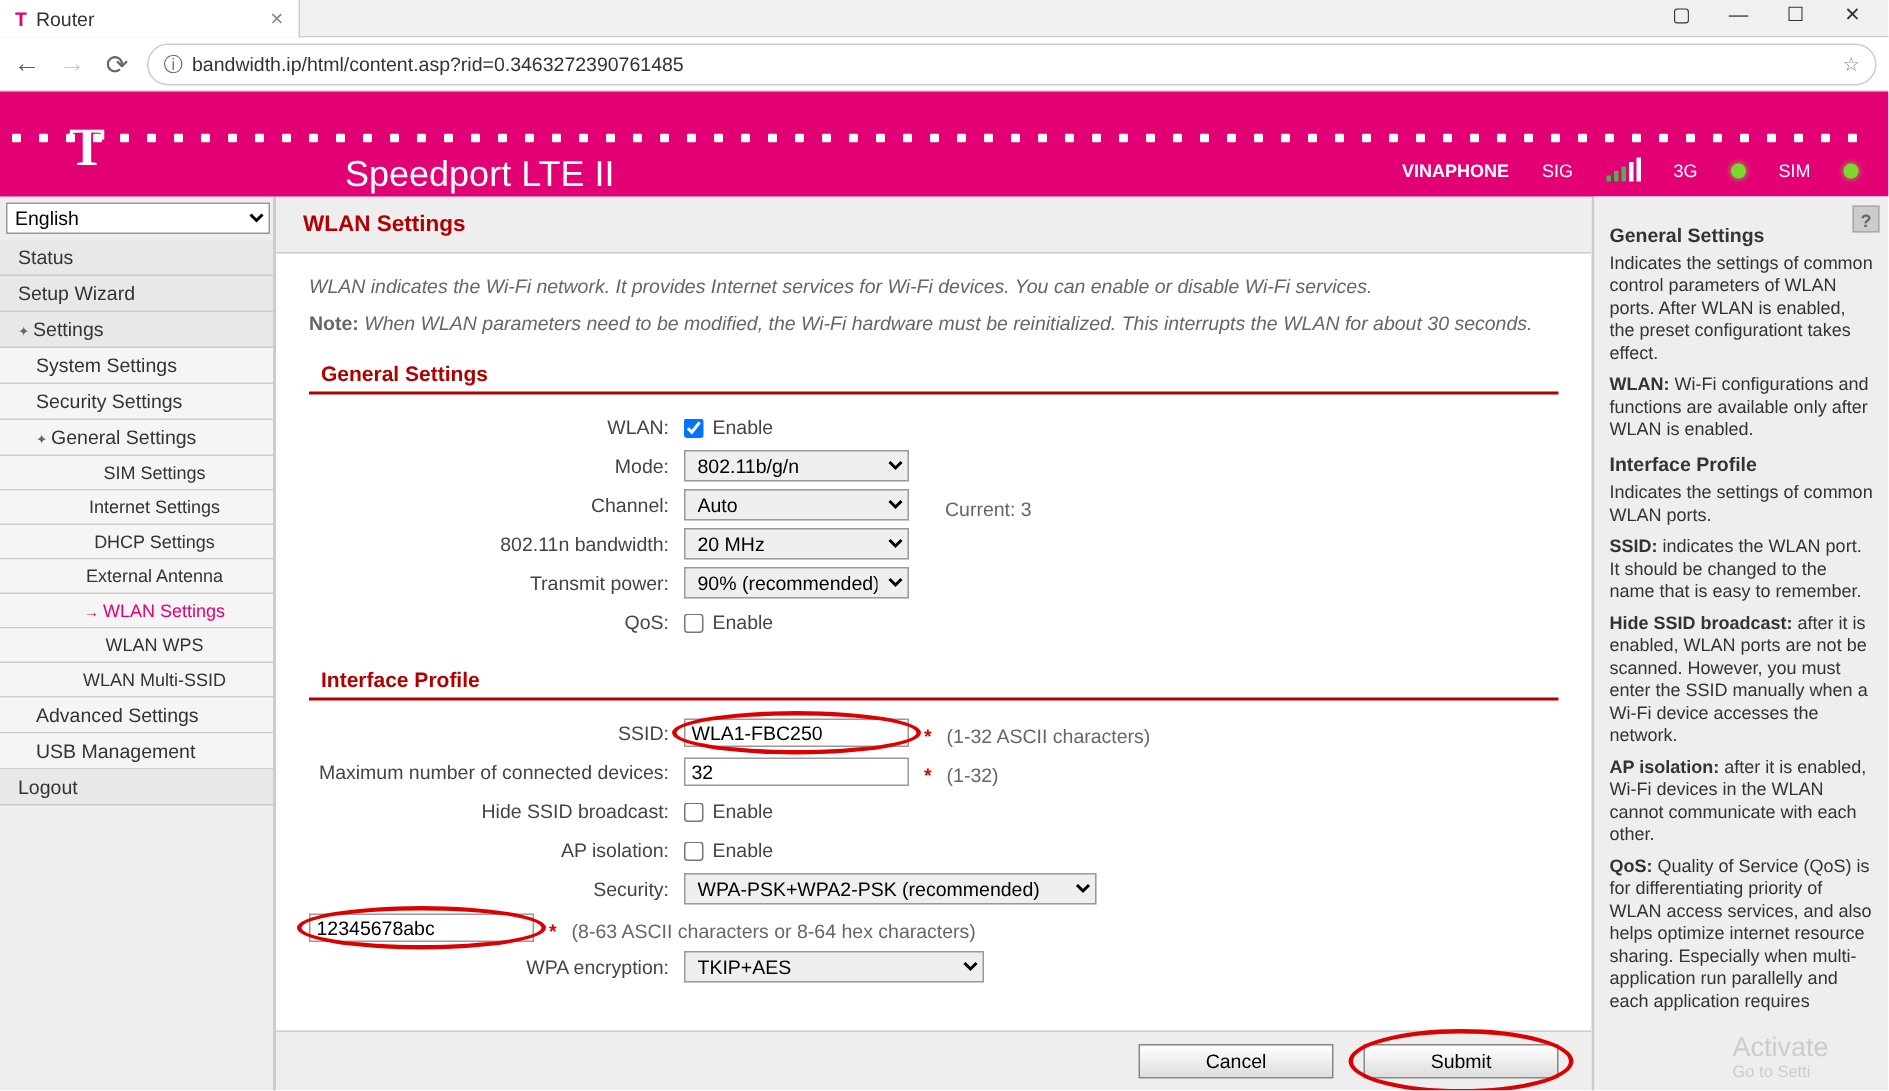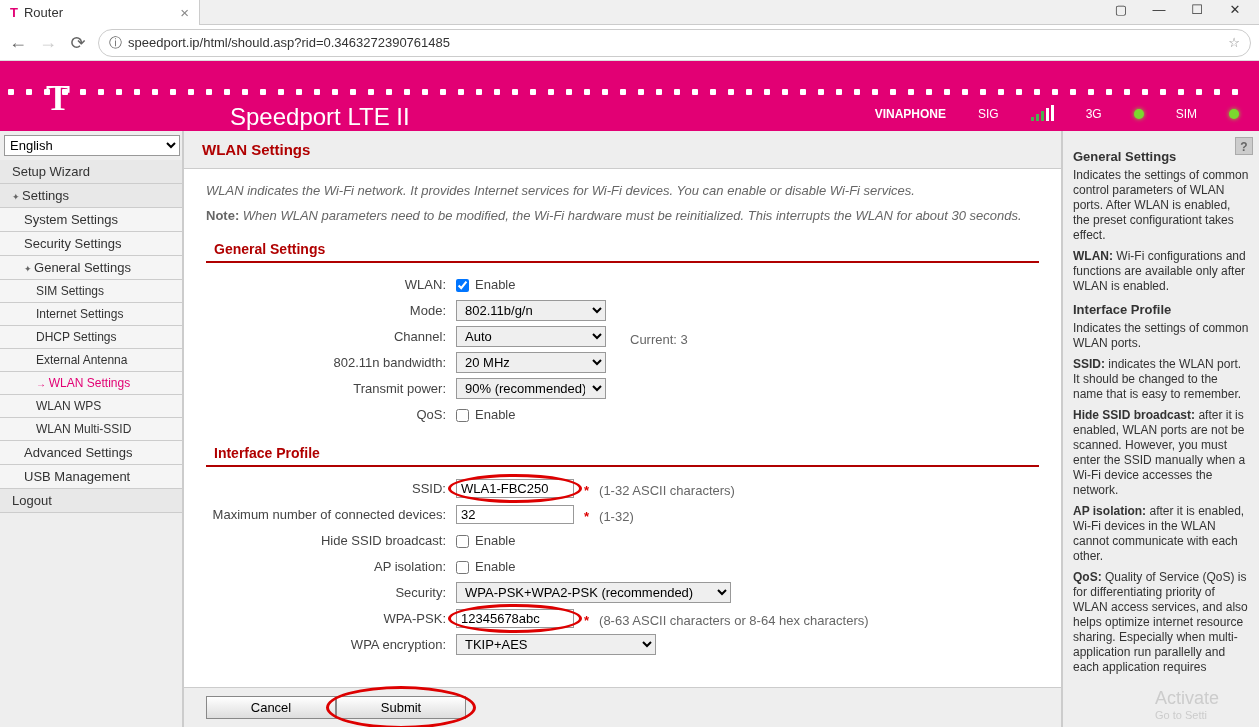--- a/index.html
+++ b/index.html
@@ -20,63 +20,63 @@
 .url-icon { color: #666; }
 .url-text { flex: 1; color: #333; }
 .star { color: #888; }
 
 
 .pink-header { height: 70px; background: #e20074; position: relative; display: flex; align-items: flex-end; }
 .dots-row { position: absolute; top: 28px; left: 0; right: 0; height: 6px; display: flex; gap: 12px; padding-left: 8px; overflow: hidden; }
 .dot { width: 6px; height: 6px; background: #fff; border-radius: 1px; flex-shrink: 0; }
 .t-logo { position: absolute; left: 46px; top: 16px; color: #fff; font-size: 36px; font-weight: bold; font-family: Georgia, serif; }
 .product-name { color: #fff; font-size: 24px; margin-left: 230px; }
-.header-status { position: absolute; right: 20px; bottom: 10px; color: #fff; display: flex; align-items: center; gap: 32px; font-size: 12px; }
+.header-status { position: absolute; right: 20px; bottom: 10px; color: #fff; display: flex; align-items: center; gap: 22px; font-size: 12px; }
 .sig-bars { display: flex; align-items: flex-end; gap: 2px; height: 14px; }
 .bar { width: 3px; background: #fff; }
 .bar.g { background: #4caf50; }
 .led { width: 10px; height: 10px; border-radius: 50%; display: inline-block; }
 .led.green { background: #7bd82e; box-shadow: 0 0 4px #7bd82e; }
 
 
 .main-wrap { display: flex; height: calc(727px - 25px - 36px - 70px); }
 .sidebar { width: 184px; background: #eee; border-right: 2px solid #ccc; }
 .lang-select { width: 176px; margin: 4px; border: 1px solid #999; background: #fff; font-size: 13px; padding: 1px; }
 .nav-item { padding: 4px 12px; border-bottom: 1px solid #ccc; background: #e8e8e8; cursor: pointer; }
 .nav-item.lvl2 { padding-left: 24px; background: #f5f5f5; }
-.nav-item.lvl3 { padding-left: 36px; background: #f5f5f5; font-size: 12px; }
+.nav-item.lvl3 { padding-left: 36px; background: #f5f5f5; font-size: 12px; text-align: center; }
 .nav-item.expanded::before { content: "✦ "; color: #666; font-size: 9px; }
 .nav-item.active { color: #e20074; }
 .nav-item.active::before { content: "→ "; color: #e20074; font-size: 10px; }
 
 .content { flex: 1; background: #fff; border-right: 2px solid #ccc; display: flex; flex-direction: column; overflow: hidden; }
 .content-title { background: #eee; padding: 10px 18px; color: #b00000; font-weight: bold; font-size: 15px; border-bottom: 1px solid #ccc; }
 .content-body { padding: 14px 22px; flex: 1; overflow-y: auto; }
 .intro { font-style: italic; color: #666; margin-bottom: 10px; }
 .note { font-style: italic; color: #666; margin-bottom: 14px; }
 .note b { font-style: normal; font-weight: bold; text-align: center; }
 
 .section-h { color: #b00000; font-weight: bold; border-bottom: 2px solid #b00000; padding: 4px 8px; margin-bottom: 8px; font-size: 14px; }
 .form-row { display: flex; align-items: center; height: 26px; font-size: 13px; }
 .form-row label { width: 250px; text-align: right; padding-right: 10px; color: #444; }
 .form-row .ctrl { display: flex; align-items: flex-end; gap: 6px; }
 .form-row select, .form-row input[type=text] { border: 1px solid #999; padding: 1px 4px; font-size: 13px; }
 .form-row select.w1 { width: 150px; }
 .form-row select.w2 { width: 200px; }
 .form-row select.w3 { width: 275px; }
-.form-row input.w1 { width: 118px; }
+.form-row input.w1 { width: 150px; }
 .chk-lbl { color: #444; }
 .after-text { color: #666; margin-left: 18px; }
 .req { color: #d00; font-weight: bold; margin: 0 4px; }
 .hint { color: #666; }
 
 .circled { position: relative; }
 .circled::after { content: ""; position: absolute; border: 3px solid #d00; border-radius: 50%; left: -8px; right: -8px; top: -5px; bottom: -5px; pointer-events: none; }
 
-.button-bar { background: #eee; border-top: 1px solid #ccc; padding: 8px 22px; display: flex; justify-content: flex-start; }
+.button-bar { background: #eee; border-top: 1px solid #ccc; padding: 8px 22px; display: flex; justify-content: flex-end; gap: 20px; }
 .btn { width: 130px; padding: 3px 0; border: 1px solid #888; background: linear-gradient(#fff,#ddd); cursor: pointer; text-align: center; font-size: 13px; }
 .btn-wrap { position: relative; display: inline-block; }
 .sub-circle::after { content: ""; position: absolute; border: 3px solid #d00; border-radius: 50%; left: -10px; right: -10px; top: -10px; bottom: -10px; pointer-events: none; }
 
 .help-pane { width: 196px; background: #eee; padding: 10px 10px; font-size: 12px; color: #333; overflow-y: hidden; position: relative; }
 .help-icon { position: absolute; top: 6px; right: 6px; width: 18px; height: 18px; background: #ccc; color: #666; text-align: center; line-height: 18px; font-weight: bold; border: 1px solid #aaa; }
 .help-pane h3 { font-size: 13px; margin-bottom: 4px; margin-top: 8px; }
 .help-pane p { margin-bottom: 6px; line-height: 1.25; }
 .help-pane p b { font-weight: bold; }
 
@@ -99,21 +99,21 @@
     <span class="win-btn">✕</span>
   </div>
 </div>
 
 <div class="browser-nav">
   <span class="nav-btn">←</span>
   <span class="nav-btn disabled">→</span>
   <span class="nav-btn">⟳</span>
   <div class="url-bar">
     <span class="url-icon">ⓘ</span>
-    <span class="url-text">speedport.ip/html/should.asp?rid=0.3463272390761485</span>
+    <span class="url-text">bandwidth.ip/html/content.asp?rid=0.3463272390761485</span>
     <span class="star">☆</span>
   </div>
 </div>
 
 <div class="pink-header">
   <div class="dots-row">
     <div class="dot"></div>
       <div class="dot"></div>
       <div class="dot"></div>
       <div class="dot"></div>
@@ -201,20 +201,21 @@
     <span class="led green"></span>
   </div>
 </div>
 
 <div class="main-wrap">
 
   <div class="sidebar">
     <select class="lang-select">
       <option>English</option>
     </select>
+    <div class="nav-item">Status</div>
     <div class="nav-item">Setup Wizard</div>
     <div class="nav-item expanded">Settings</div>
     <div class="nav-item lvl2">System Settings</div>
     <div class="nav-item lvl2">Security Settings</div>
     <div class="nav-item lvl2 expanded">General Settings</div>
     <div class="nav-item lvl3">SIM Settings</div>
     <div class="nav-item lvl3">Internet Settings</div>
     <div class="nav-item lvl3">DHCP Settings</div>
     <div class="nav-item lvl3">External Antenna</div>
     <div class="nav-item lvl3 active">WLAN Settings</div>
@@ -306,21 +307,20 @@
             <span class="chk-lbl">Enable</span>
           </div>
       </div>
       <div class="form-row">
         <label>Security:</label>
         <div class="ctrl">
             <select class="w3"><option>WPA-PSK+WPA2-PSK (recommended)</option></select>
           </div>
       </div>
       <div class="form-row">
-        <label>WPA-PSK:</label>
         <div class="ctrl">
             <span class="circled"><input type="text" class="w1" value="12345678abc" style=""></span>
             <span class="req">*</span>
             <span class="hint">(8-63 ASCII characters or 8-64 hex characters)</span>
           </div>
       </div>
       <div class="form-row">
         <label>WPA encryption:</label>
         <div class="ctrl">
             <select class="w2"><option>TKIP+AES</option></select>

